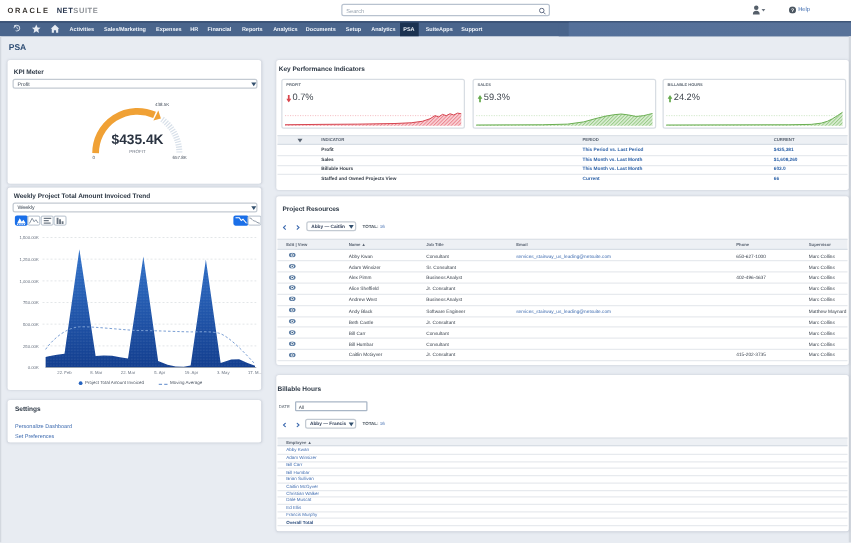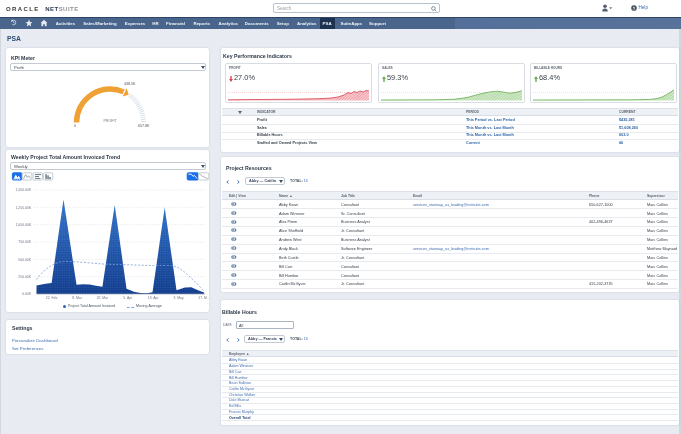--- a/index.html
+++ b/index.html
@@ -96,20 +96,21 @@
     </div>
   <div class="caret" style="left:201px;top:65.5px;"></div>
 
   <svg class="abs" style="left:60px;top:80px;" width="100" height="55" viewBox="0 0 100 55">
     <defs></defs>
     <path d="M 16.5 42.5 A 33.5 33.5 0 0 1 63.63 11.9" fill="none" stroke="#f0a135" stroke-width="5.4"></path>
     <path d="M 69.69 15.4 A 33.5 33.5 0 0 1 83.5 42.5" fill="none" stroke="#d9e1ea" stroke-width="4.8" stroke-dasharray="1,1"></path>
     <path d="M 62.71 16.43 L 66.66 8.34 L 68.73 14.73 Z" fill="#f0a135"></path>
   </svg>
   <div class="abs" style="left:124px;top:82px;font-size:3.6px;color:#4a5360;">438.5K</div>
+  <div class="abs" style="left:60px;top:106px;width:100px;text-align:center;font-size:11px;font-weight:bold;color:#2b3442;">$435.4K</div>
   <div class="abs" style="left:60px;top:119px;width:100px;text-align:center;font-size:3.6px;color:#6b7380;">PROFIT</div>
   <div class="abs" style="left:74px;top:124px;font-size:3.6px;color:#4a5360;">0</div>
   <div class="abs" style="left:138px;top:124px;font-size:3.6px;color:#4a5360;">657.8K</div>
 
   <div class="card" style="left:6px;top:150px;width:203px;height:162px;"></div>
   <div class="ctitle" style="left:11px;top:153.5px;">Weekly Project Total Amount Invoiced Trend</div>
   <div class="dropdown" style="left:10px;top:161.5px;width:196px;height:8.5px;font-weight:normal;color:#3a4553;">
       <i>Weekly</i>
     </div>
   <div class="caret" style="left:201px;top:164.5px;"></div>
@@ -200,29 +201,29 @@
 
   <div class="abs" style="left:225px;top:63px;width:147px;height:40px;border:1px solid #d8dde3;border-radius:2px;"></div>
   <div class="abs" style="left:378px;top:63px;width:147px;height:40px;border:1px solid #d8dde3;border-radius:2px;"></div>
   <div class="abs" style="left:530px;top:63px;width:147px;height:40px;border:1px solid #d8dde3;border-radius:2px;"></div>
   <div class="abs" style="left:229px;top:66px;font-size:3.2px;font-weight:bold;color:#5f6974;">PROFIT</div>
   <div class="abs" style="left:382px;top:66px;font-size:3.2px;font-weight:bold;color:#5f6974;">SALES</div>
   <div class="abs" style="left:534px;top:66px;font-size:3.2px;font-weight:bold;color:#5f6974;">BILLABLE HOURS</div>
   <svg class="abs" style="left:229px;top:75.5px;" width="4" height="6" viewBox="0 0 4 6">
       <path d="M1.3 0 L2.7 0 L2.7 3 L4 3 L2 6 L0 3 L1.3 3 Z" fill="#d9484f"></path>
     </svg>
-  <div class="abs" style="left:234px;top:73px;font-size:7.4px;color:#3c434b;">27.0%</div>
+  <div class="abs" style="left:234px;top:73px;font-size:7.4px;color:#3c434b;">0.7%</div>
   <svg class="abs" style="left:382px;top:75.5px;" width="4" height="6" viewBox="0 0 4 6">
       <path d="M1.3 6 L2.7 6 L2.7 3 L4 3 L2 0 L0 3 L1.3 3 Z" fill="#67ab4f"></path>
     </svg>
   <div class="abs" style="left:387px;top:73px;font-size:7.4px;color:#3c434b;">59.3%</div>
   <svg class="abs" style="left:534px;top:75.5px;" width="4" height="6" viewBox="0 0 4 6">
       <path d="M1.3 6 L2.7 6 L2.7 3 L4 3 L2 0 L0 3 L1.3 3 Z" fill="#67ab4f"></path>
     </svg>
-  <div class="abs" style="left:539px;top:73px;font-size:7.4px;color:#3c434b;">68.4%</div>
+  <div class="abs" style="left:539px;top:73px;font-size:7.4px;color:#3c434b;">24.2%</div>
 
   <svg class="abs" style="left:226px;top:85px;" width="145" height="17" viewBox="0 0 145 17">
     <defs>
       <pattern id="rp" width="2" height="2" patternTransform="rotate(45)" patternUnits="userSpaceOnUse">
           <rect width="2" height="2" fill="#f9d4d8"></rect>
           <line x1="0.4" y1="0" x2="0.4" y2="2" stroke="#ec838e" stroke-width="0.8"></line>
         </pattern>
     </defs>
     <line x1="2" y1="7.5" x2="143" y2="7.5" stroke="#f3b8bd" stroke-width="0.7" stroke-dasharray="0.9,1.1"></line>
     <path d="M2 14.8 L30 14.5 L60 14.3 L90 13.8 L103 13.2 L112 12 L118 10 L122 7.5 L125 8.5 L128 6.5 L131 7.5 L134 6 L137 7 L140 5.5 L143 6 L143 15.6 L2 15.6 Z" fill="url(#rp)"></path>

